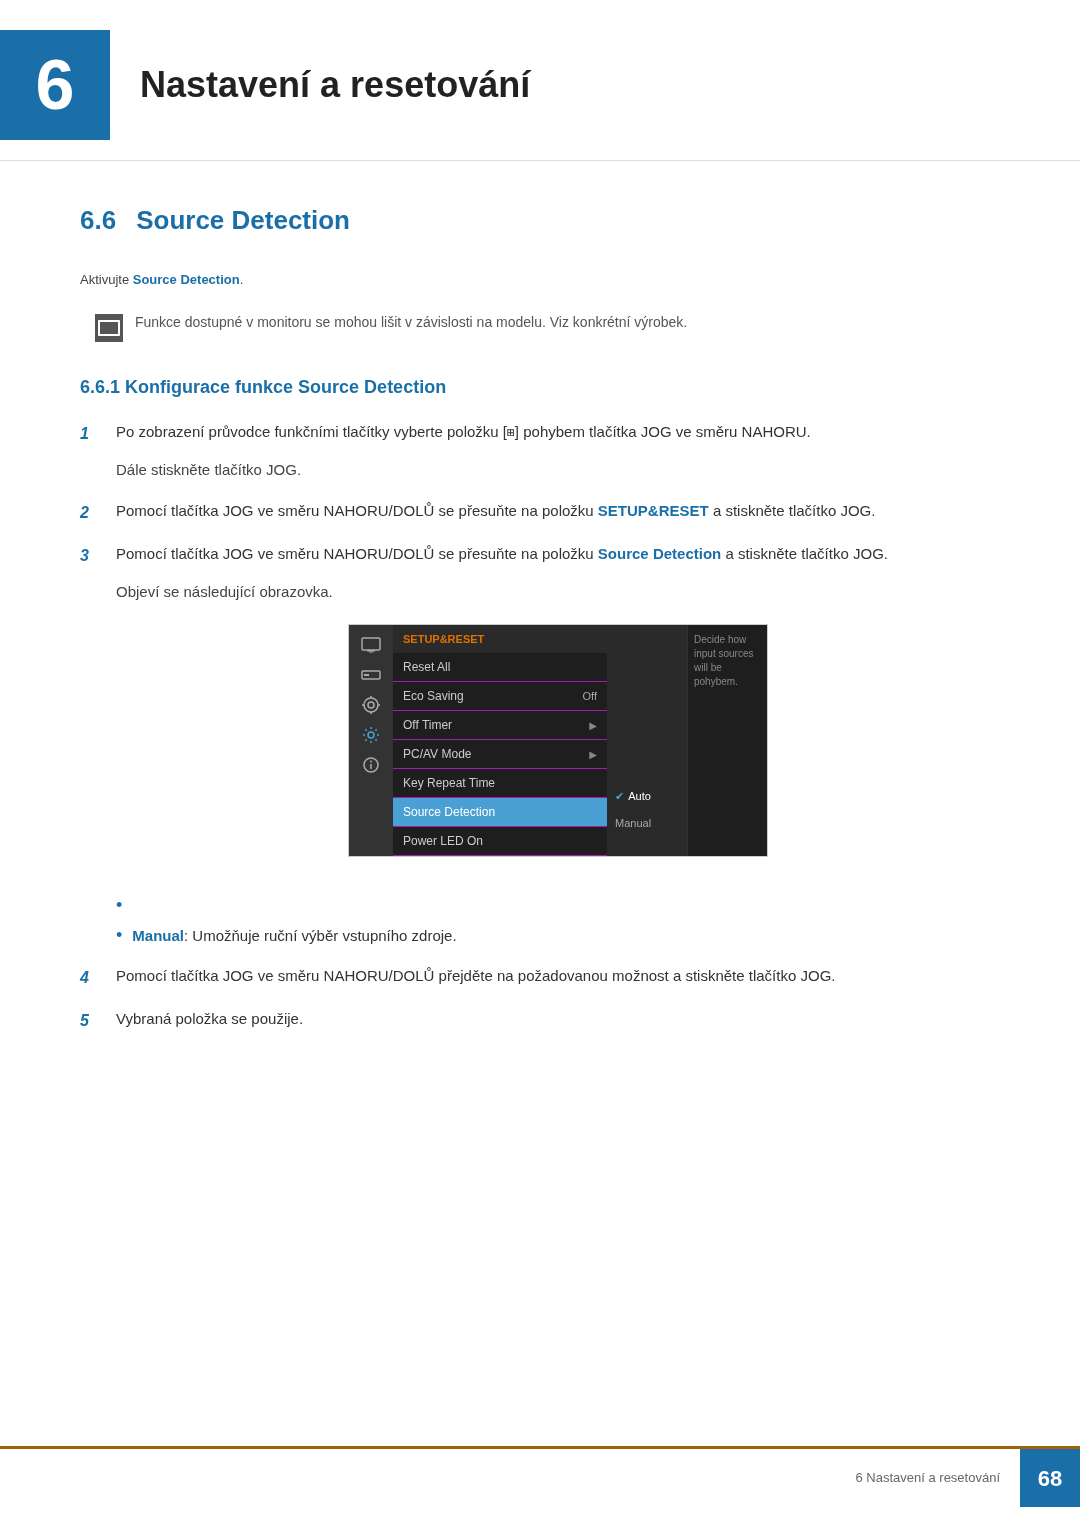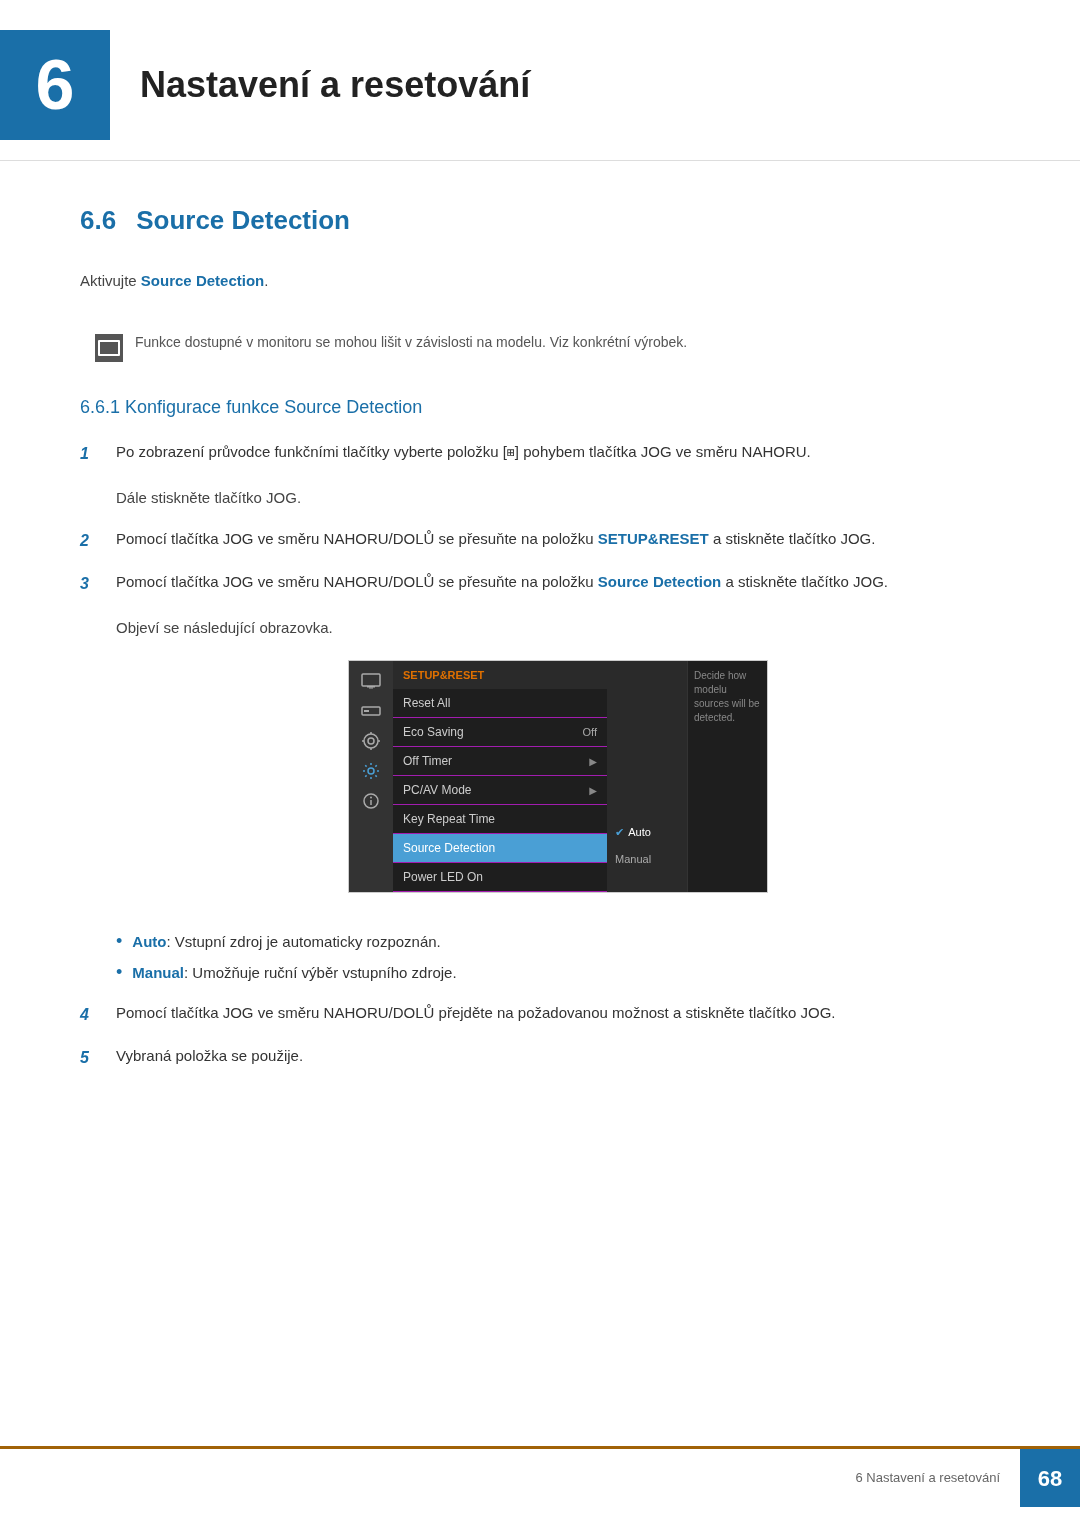--- a/index.html
+++ b/index.html
@@ -72,22 +72,22 @@
       color: #1a6fa8;
     }
     .section-title {
       font-size: 26px;
       font-weight: bold;
       color: #1a6fa8;
     }
 
     
     .activate-line {
-      margin-bottom: 35px;
-      font-size: 15px;
+      margin-bottom: 18px;
+      font-size: 13px;
       color: #444;
     }
     .bold-blue {
       color: #1a6fa8;
       font-weight: bold;
     }
 
     
     .note-box {
       display: flex;
@@ -116,21 +116,21 @@
       border-radius: 1px;
     }
     .note-text {
       font-size: 14px;
       color: #555;
     }
 
     
     .subsection-heading {
       font-size: 18px;
-      font-weight: normal;
+      font-weight: bold;
       color: #1a6fa8;
       margin-bottom: 20px;
       margin-top: 10px;
     }
 
     
     .steps-list {
       list-style: none;
       padding: 0;
     }
@@ -146,21 +146,21 @@
       font-weight: bold;
       font-size: 16px;
       min-width: 20px;
       flex-shrink: 0;
       margin-top: 1px;
     }
     .step-content {
       flex: 1;
     }
     .step-sub {
-      margin-top: 24px;
+      margin-top: 16px;
       color: #444;
     }
 
     
     .menu-screenshot {
       margin: 20px auto;
       width: 420px;
       display: flex;
       gap: 0;
       border: 1px solid #ccc;
@@ -428,32 +428,31 @@
 
           <div class="menu-submenu-col">
             <div class="menu-submenu-item active">
               <span style="color:#4a9fd5;">✔</span> 
                 <span style="color:white;">Auto</span>
             </div>
             <div class="menu-submenu-item" style="color:#aaa;">Manual</div>
           </div>
 
           <div class="menu-hint-col">
-            <span>Decide how modelu sources will be detected.</span>
+            <span>Decide how input sources will be pohybem.</span>
           </div>
         </div>
 
       </div>
     </li>
 
     <li style="list-style:none; margin-left: 36px; margin-bottom: 10px;">
       <ul class="bullet-list">
         <li class="bullet-item">
           <span class="bullet-dot">•</span>
-          <span class="bullet-text"><span class="bold-blue">Auto</span><span>: Vstupní zdroj je automaticky rozpoznán.</span></span>
         </li>
         <li class="bullet-item">
           <span class="bullet-dot">•</span>
           <span class="bullet-text"><span class="bold-blue">Manual</span><span>: Umožňuje ruční výběr vstupního zdroje.</span></span>
         </li>
       </ul>
     </li>
 
     <li class="step-item">
       <span class="step-number">4</span>

